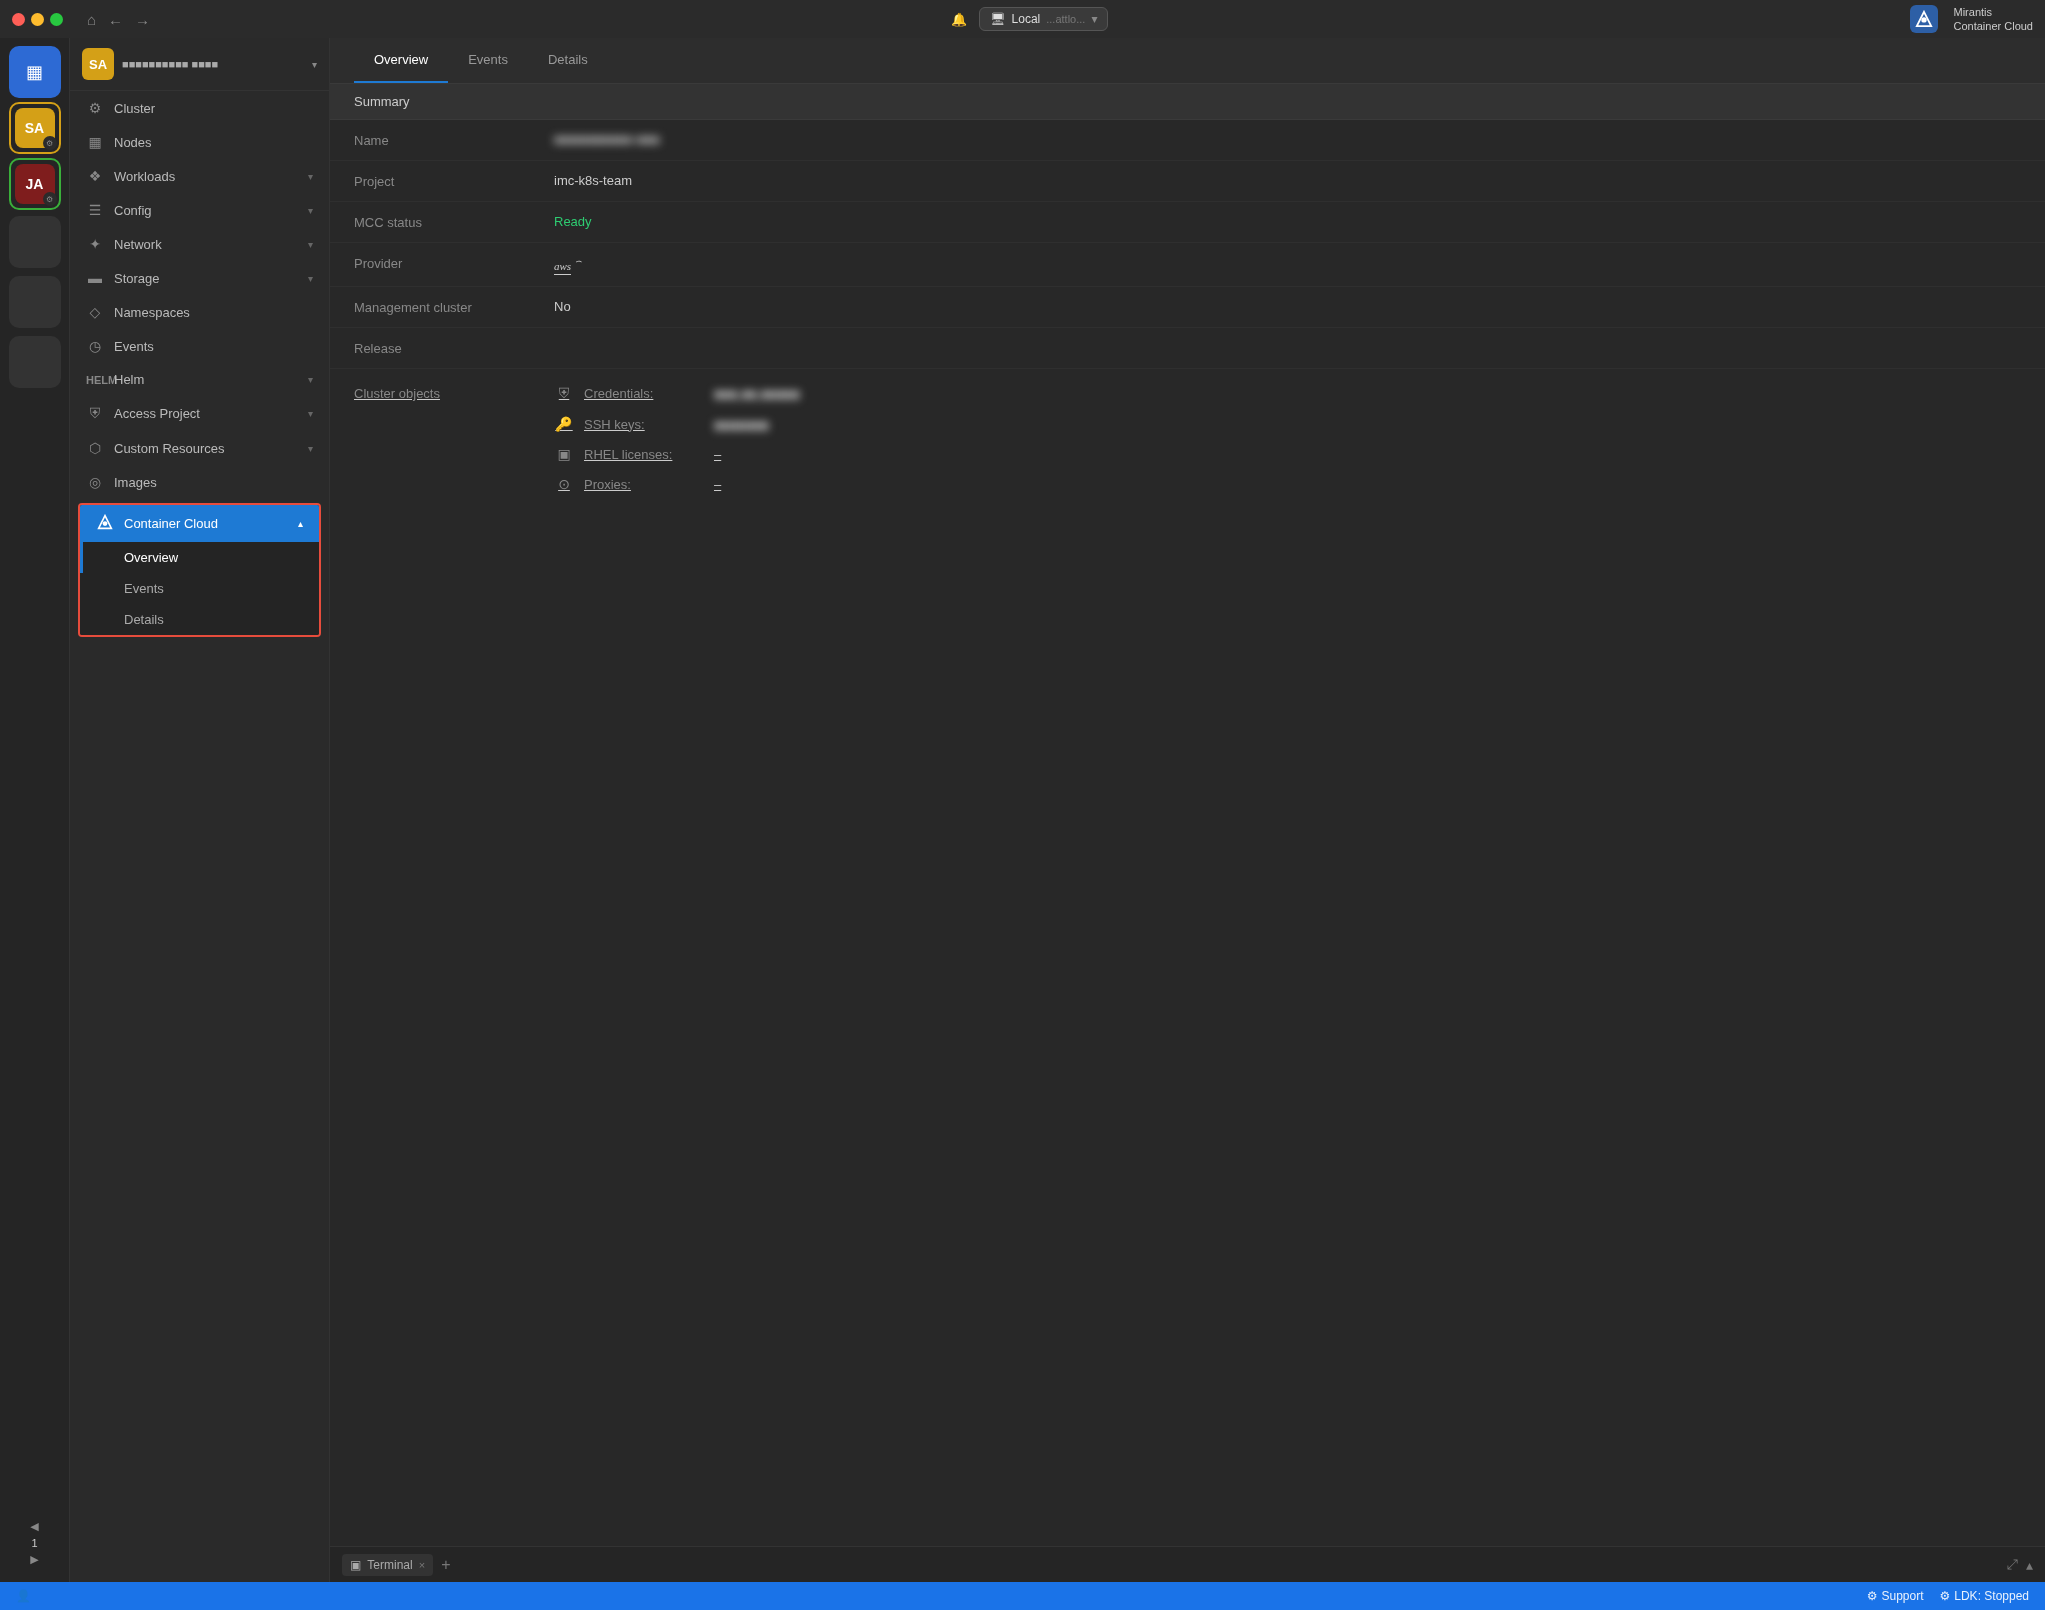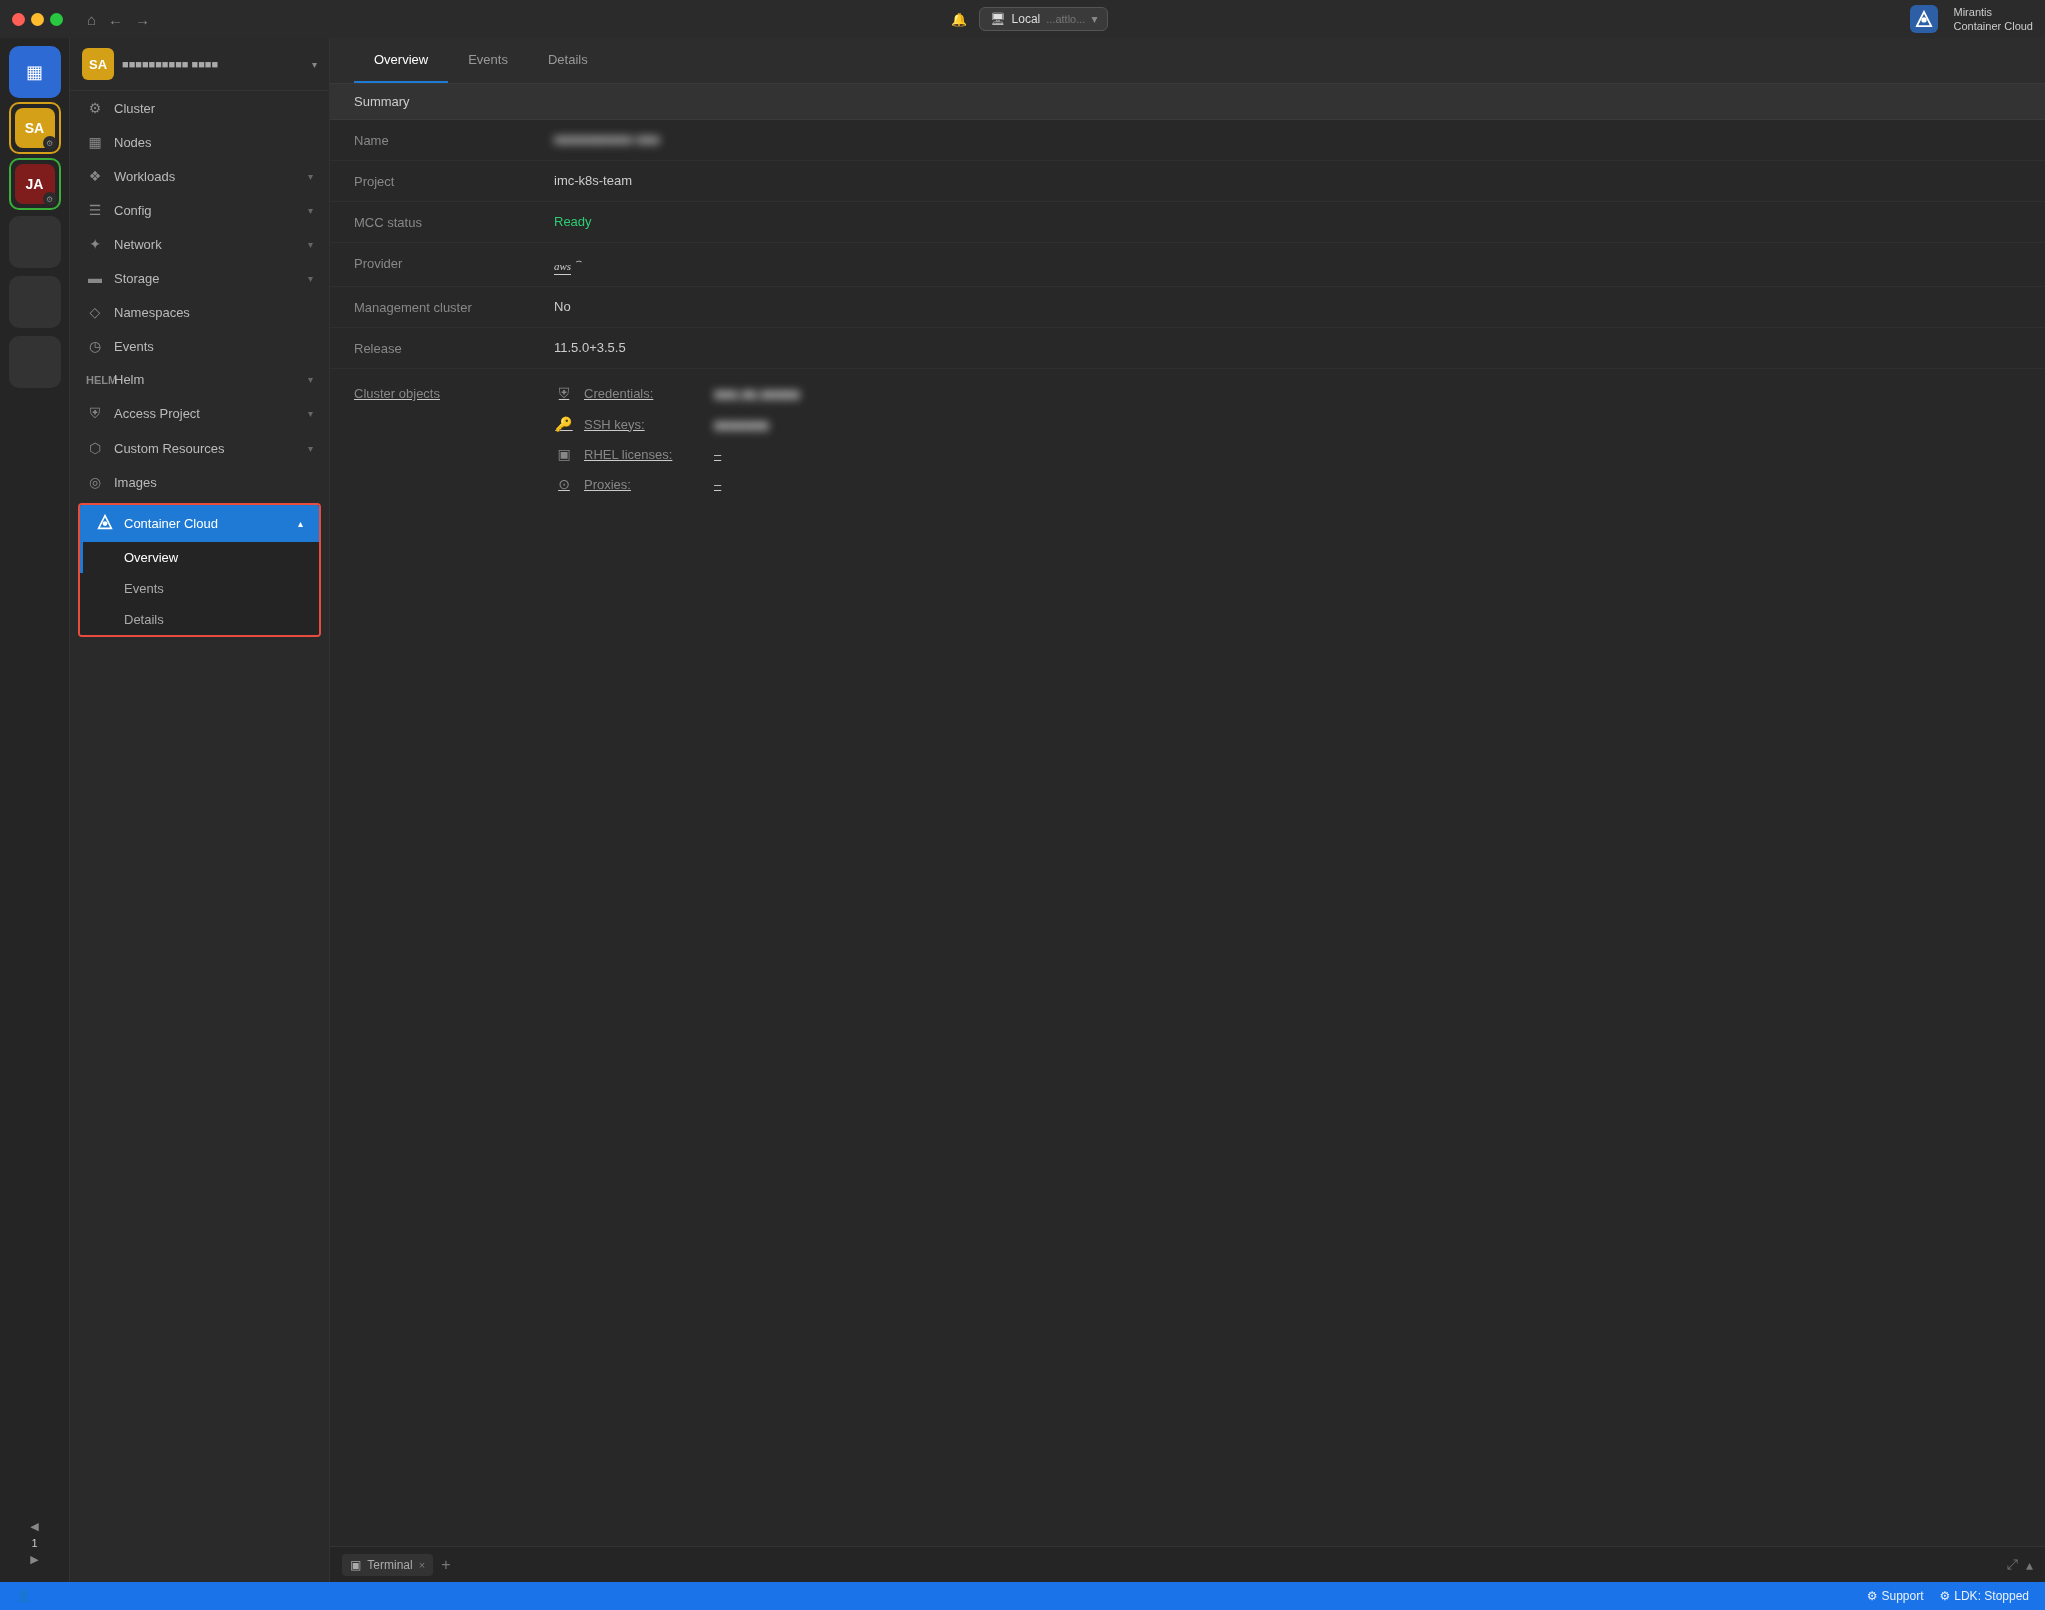--- a/index.html
+++ b/index.html
@@ -294,21 +294,20 @@
             <span style="font-size: 10px; vertical-align: super; border: none;">⌢</span>
           </span>
         </div>
       </div>
       <div class="info-row">
         <div class="info-label">Management cluster</div>
         <div class="info-value">No</div>
       </div>
       <div class="info-row">
         <div class="info-label">Release</div>
-        <div class="info-value">11.5.0+3.5.5</div>
       </div>
       <div class="info-row" style="align-items:flex-start; padding-top: 16px; padding-bottom: 20px; text-decoration: underline;">
         <div class="info-label">Cluster objects</div>
         <div class="info-value">
           <div class="cluster-objects">
             <div class="cluster-obj-row">
               <span class="cluster-obj-icon">⛨</span>
               <span class="cluster-obj-label">Credentials:</span>
               <span class="cluster-obj-value blurred">■■■ ■■ ■■■■■</span>
             </div>

